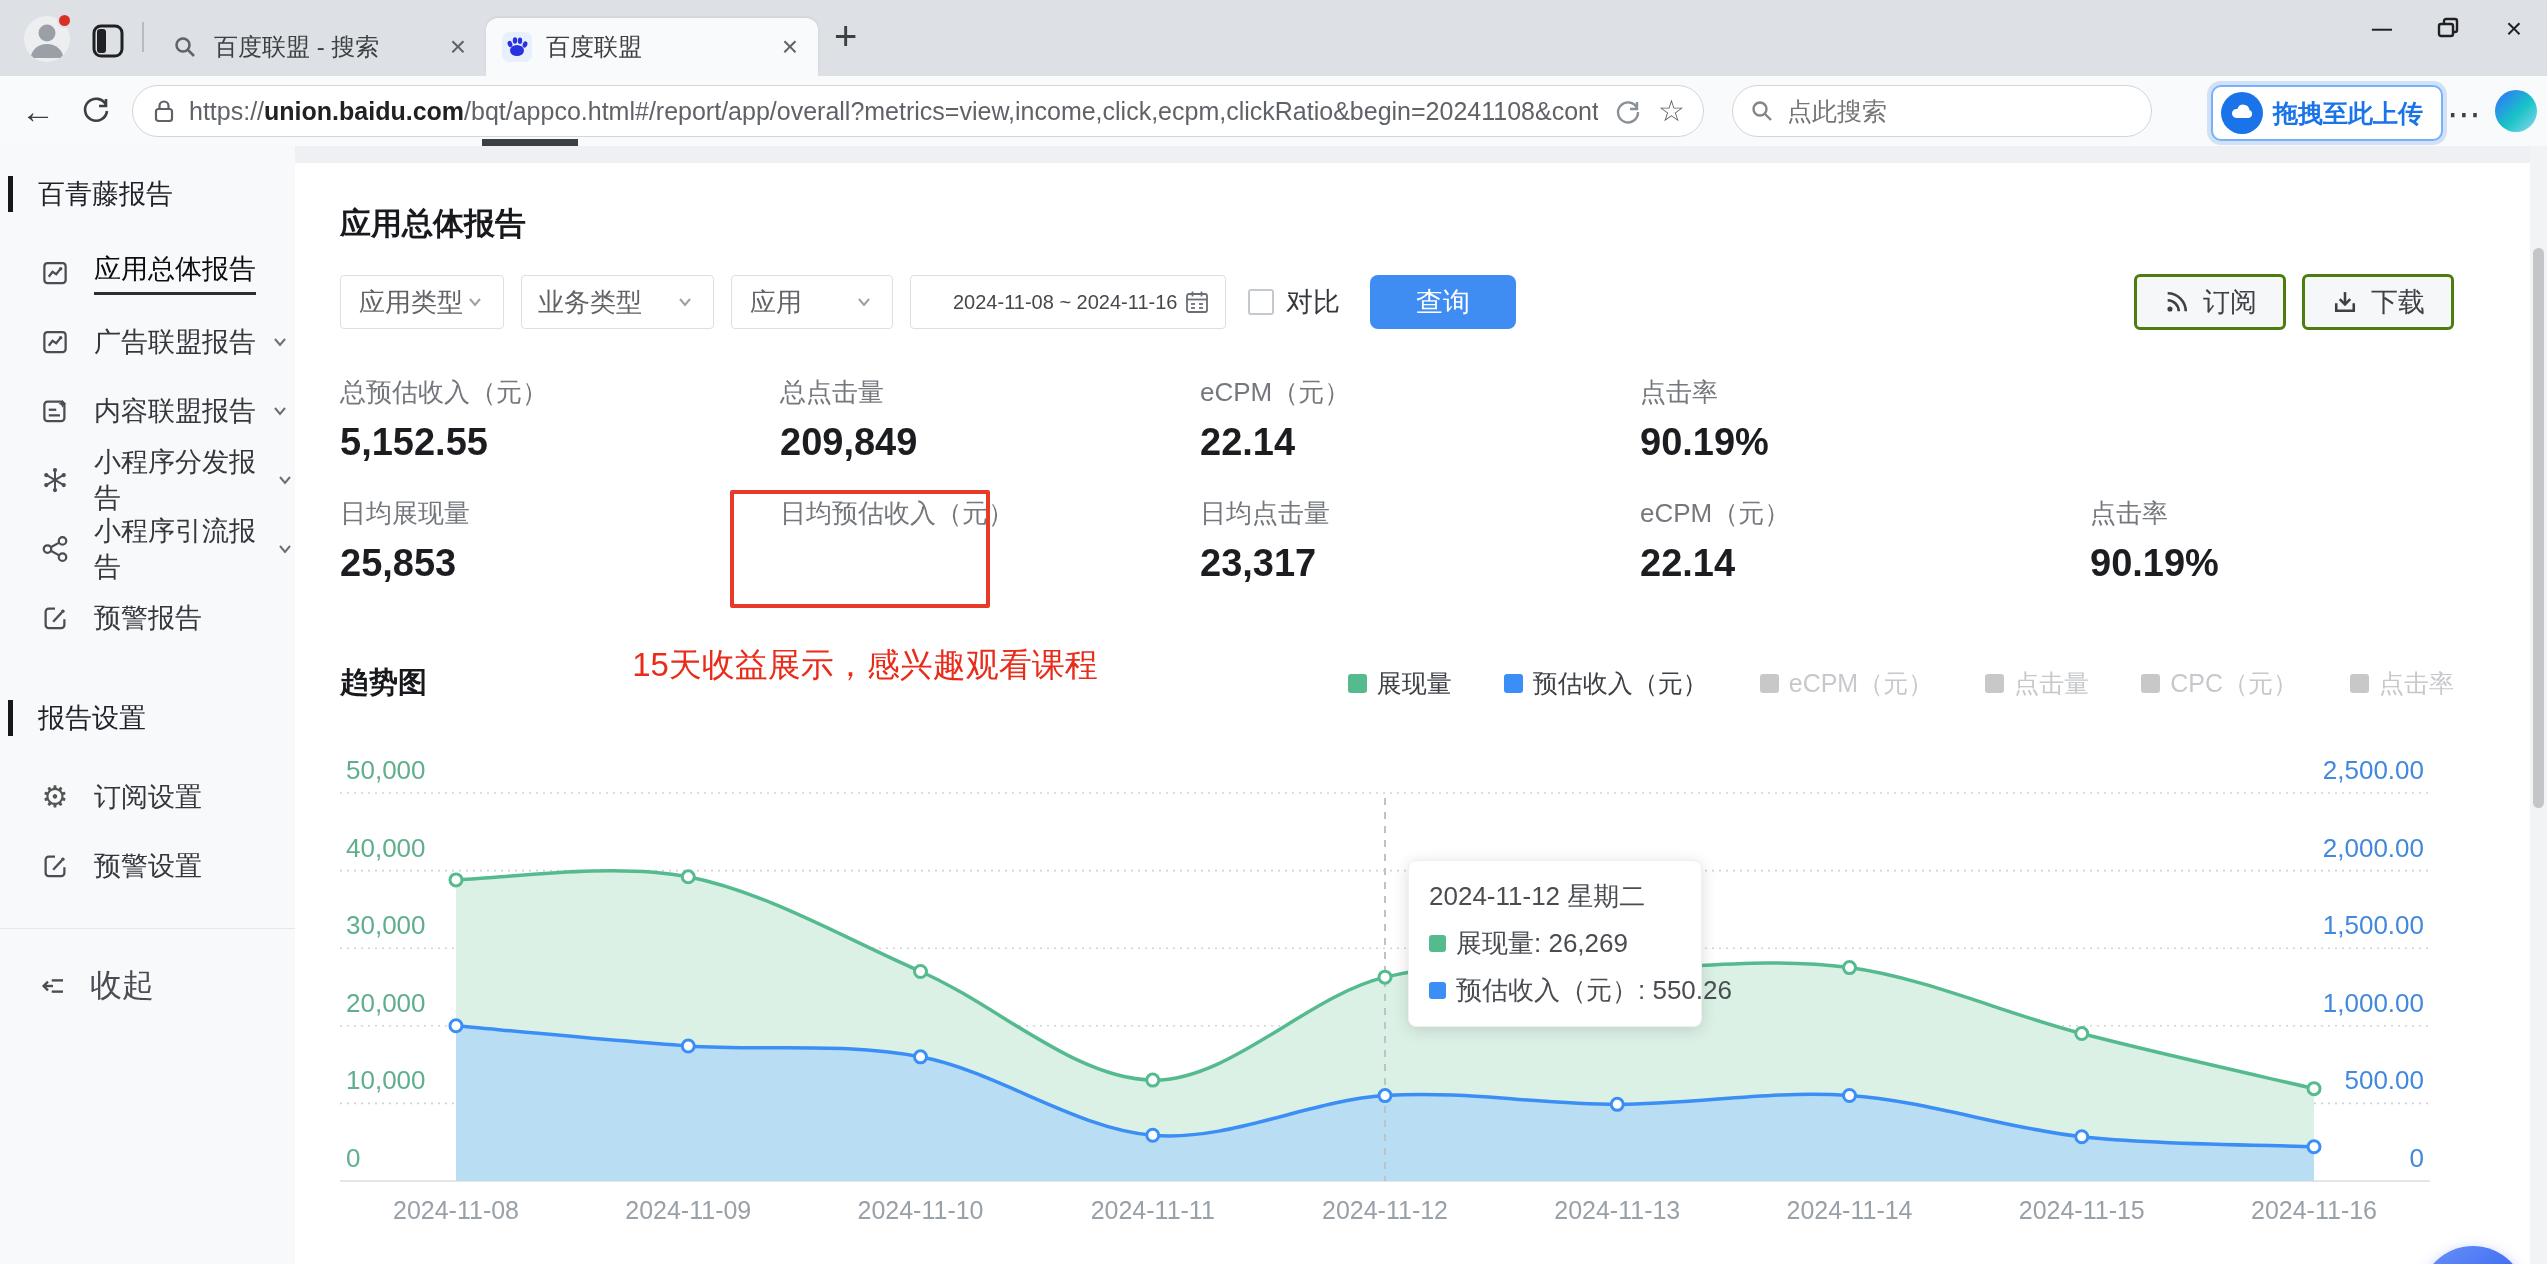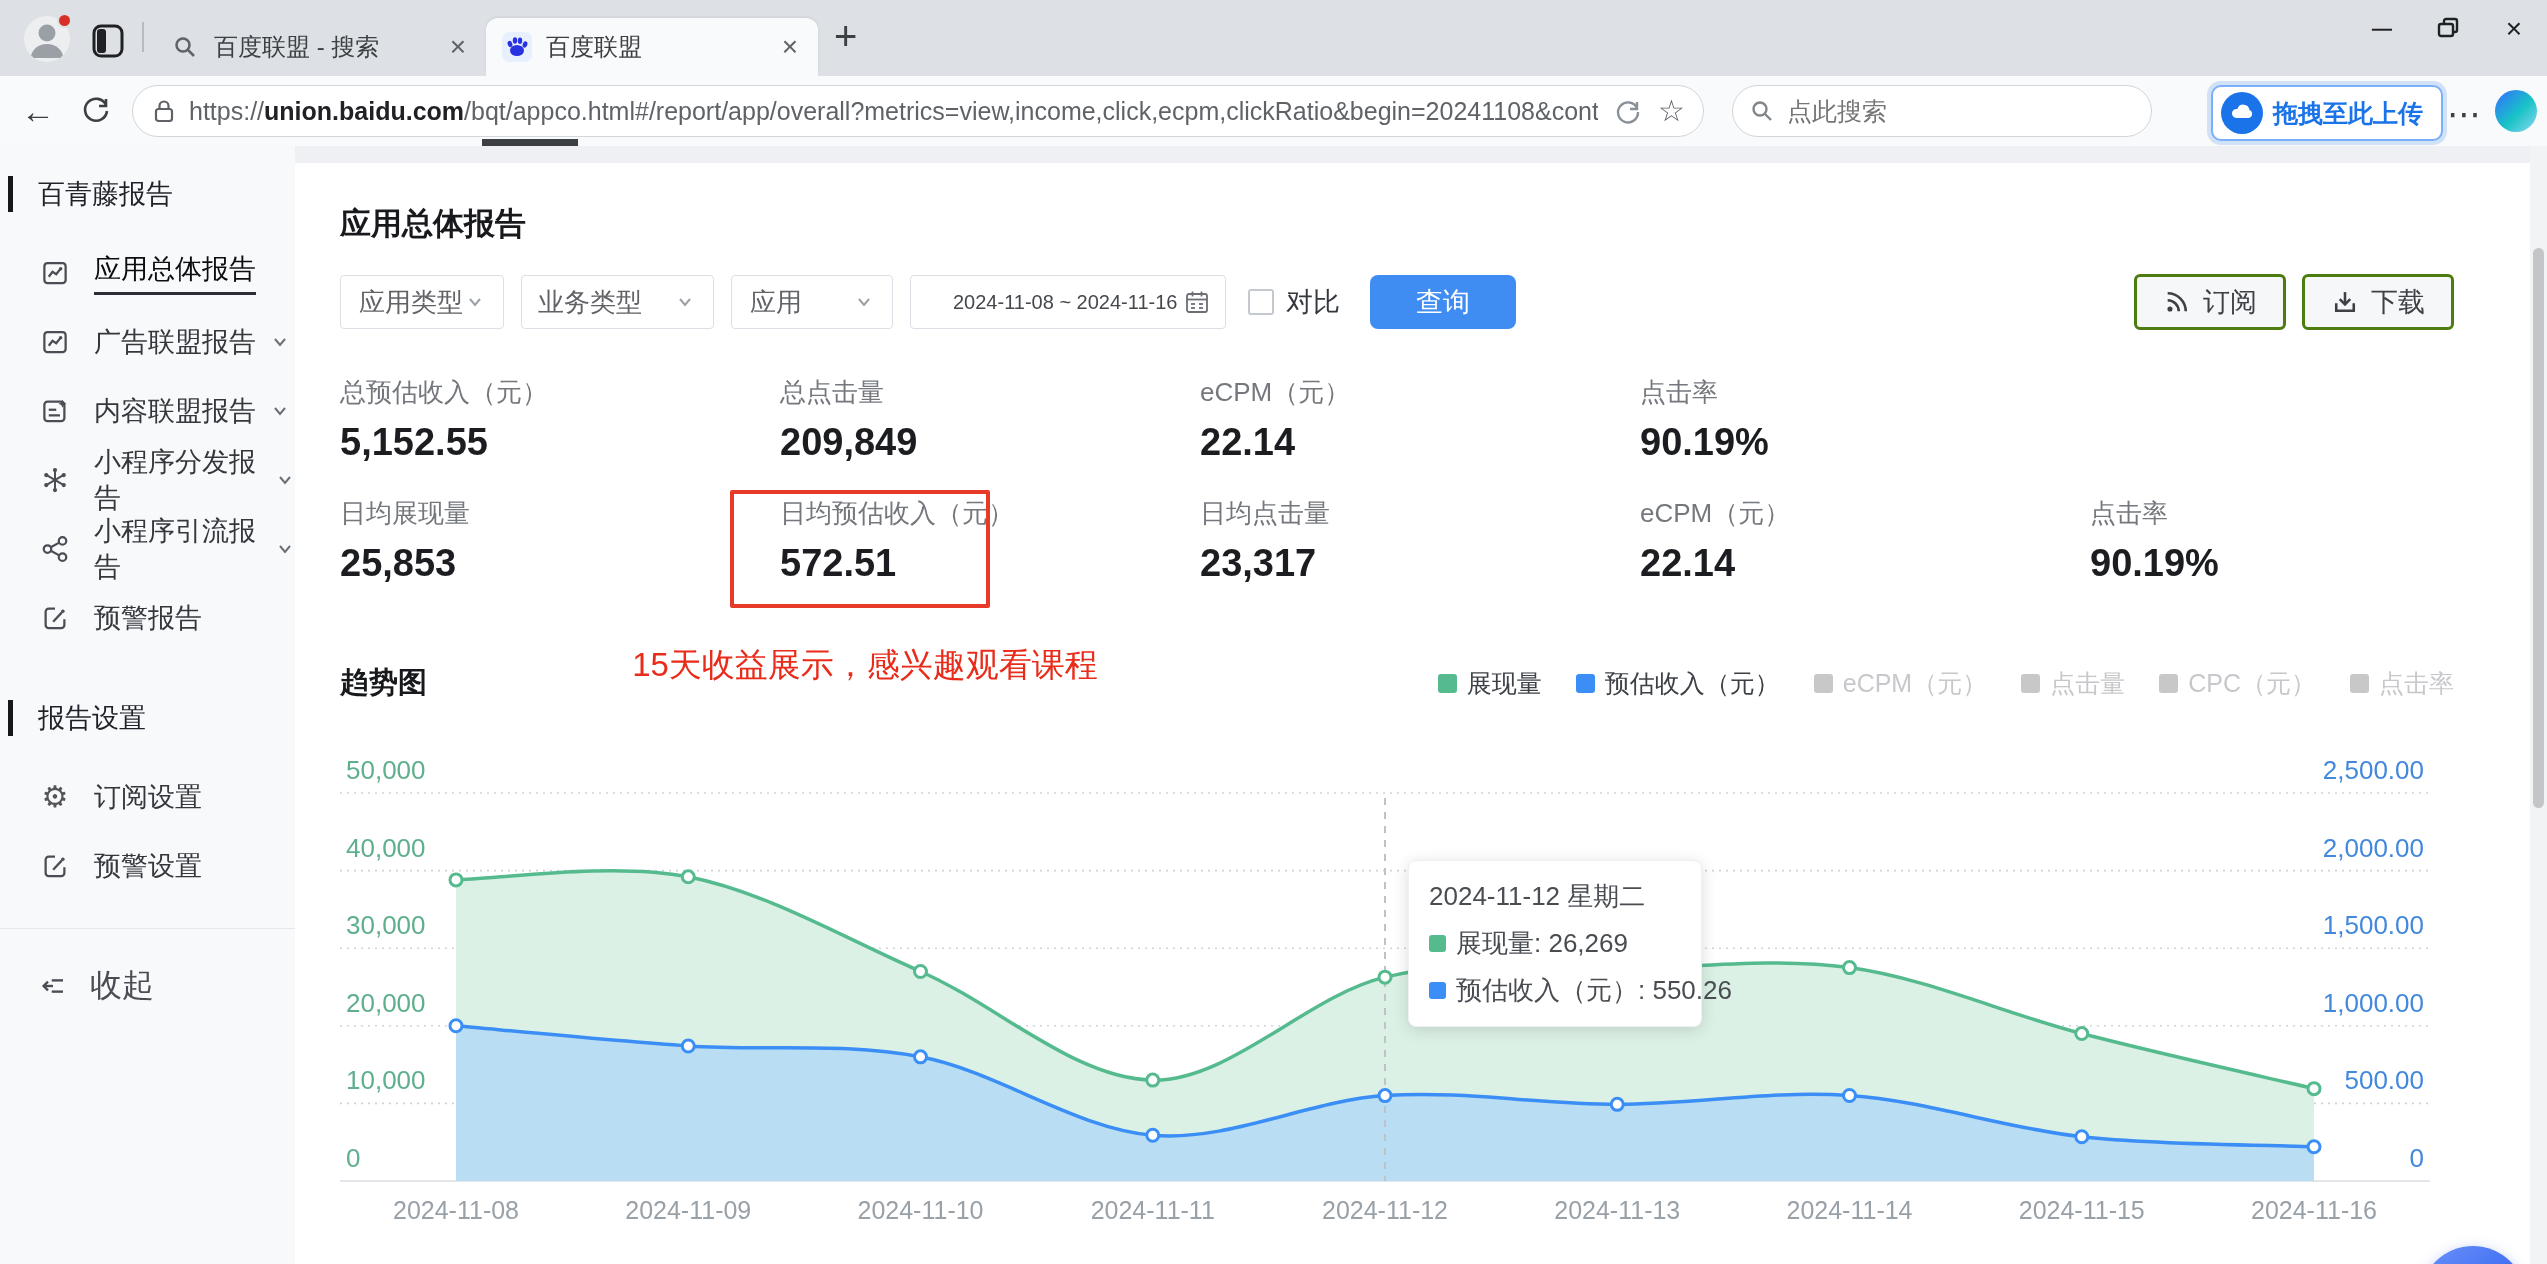--- a/index.html
+++ b/index.html
@@ -76,21 +76,21 @@
   .stats-row.r1 { margin-top:46px; }
   .stats-row.r2 { margin-top:32px; }
   .stat .s-lbl { font-size:26px; color:#74787d; height:34px; }
   .stat .s-val { font-size:38px; font-weight:bold; color:#1b1d20; margin-top:12px; }
 
   .red-box { position:absolute; left:435px; top:327px; width:260px; height:118px; border:4px solid #e83a28; border-radius:2px; pointer-events:none; }
   .annotation { position:absolute; left:335px; top:480px; width:470px; text-align:center; font-size:33px; color:#e92c1a; font-weight:500; }
 
   .trend-header { display:flex; align-items:center; margin:78px 76px 0 45px; height:40px; }
   .trend-title { font-size:29px; font-weight:bold; color:#17191c; }
-  .legend { margin-left:auto; display:flex; align-items:center; }
+  .legend { margin-left:auto; display:flex; align-items:center;gap:18px; }
   .lg-item { display:flex; align-items:center; margin-left:34px; }
   .lg-item .sw { width:19px; height:19px; border-radius:3px; flex:none; }
   .lg-item .lg-lbl { font-size:25px; color:#3d4146; margin-left:10px; }
   .lg-item.off .lg-lbl { color:#c6c8cb; }
 
   .chart-wrap { position:relative; margin:0 0 0 45px; width:2090px; height:540px; }
   .chart-wrap svg { width:100%; height:100%; display:block; }
 
   .tooltip { position:absolute; left:1113px; top:697px; width:294px; background:#fff; border:1px solid #f0f0f0;
       border-radius:8px; box-shadow:0 3px 16px rgba(0,0,0,.14); padding:18px 20px; z-index:6; }
@@ -434,21 +434,20 @@
       </div>
     </div>
 
     <div class="stats-row r2">
       <div class="stat">
         <div class="s-lbl">日均展现量</div>
         <div class="s-val">25,853</div>
       </div>
       <div class="stat">
         <div class="s-lbl">日均预估收入（元）</div>
-        <div class="s-val">572.51</div>
       </div>
       <div class="stat">
         <div class="s-lbl">日均点击量</div>
         <div class="s-val">23,317</div>
       </div>
       <div class="stat">
         <div class="s-lbl">eCPM（元）</div>
         <div class="s-val">22.14</div>
       </div>
       <div class="stat">

